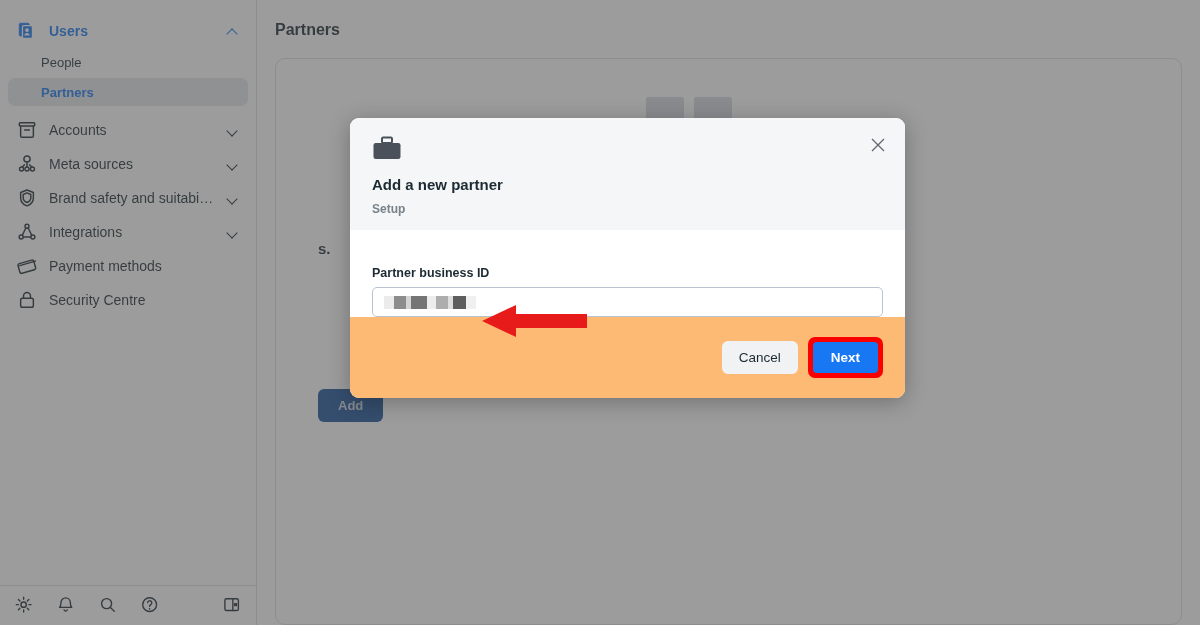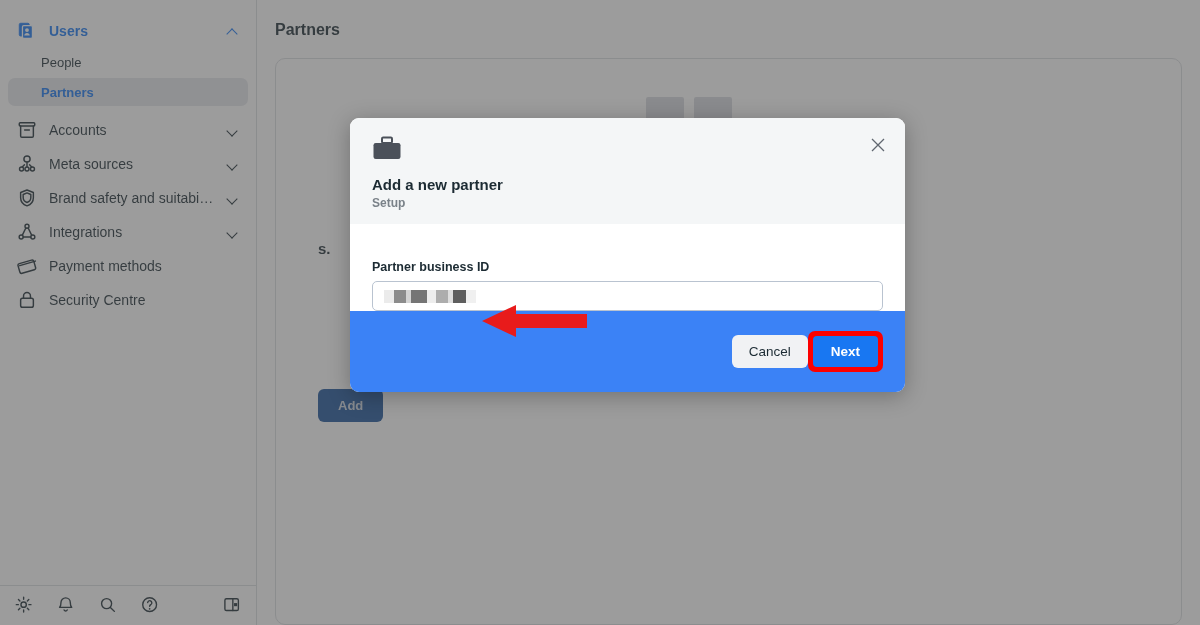--- a/index.html
+++ b/index.html
@@ -101,39 +101,39 @@
 
   
   .modal {
     position: absolute; left: 350px; top: 118px; width: 555px;
     background: #ffffff; border-radius: 9px; z-index: 60;
     box-shadow: 0 4px 22px rgba(0,0,0,.28);
     overflow: hidden;
   }
   .modal-head { background: #f4f6f7; padding: 18px 22px 14px 22px; position: relative; }
   .case-icon { width: 30px; height: 26px; position: relative; margin-bottom: 14px; }
-  .modal-title { font-size: 15px; font-weight: bold; color: #1c2b33; margin-bottom: 3px; }
+  .modal-title { font-size: 15px; font-weight: bold; color: #1c2b33; margin-bottom: 9px; }
   .modal-sub { font-size: 12px; font-weight: bold; color: #7a8289; }
   .modal-close {
     position: absolute; right: 16px; top: 16px; width: 22px; height: 22px;
     cursor: pointer; display: flex; align-items: center; justify-content: center;
   }
   .modal-body { padding: 18px 22px 0 22px; background: #fff; }
   .modal-desc { font-size: 13.5px; color: #1c2b33; line-height: 1.52; }
   .field-label { font-size: 12.5px; font-weight: bold; color: #1c2b33; margin: 18px 0 7px 0; }
   .field-input {
     height: 30px; border: 1px solid #b9c3d0; border-radius: 5px;
     display: flex; align-items: center; padding: 0 11px; background: #fff;
     position: relative;
   }
   .redacted { display: flex; align-items: center; gap: 0; height: 13px; }
   .redacted span { display: block; height: 13px; }
   .modal-foot {
     display: flex; justify-content: flex-end; align-items: center;
-    padding: 20px 22px 20px 22px; background: #3b82f6;
+    gap: 10px; padding: 20px 22px 20px 22px; background: #fdba74;
   }
   .btn-cancel {
     background: #f1f2f4; color: #1c2b33; border: none; border-radius: 6px;
     font-size: 13.5px; padding: 9px 17px; cursor: pointer;
     font-family: "Liberation Sans", sans-serif;
   }
   .next-wrap { padding: 5px; background: #fc0000; border-radius: 7px; display: inline-block; }
   .btn-next {
     background: #1877f2; color: #ffffff; border: none; border-radius: 4px;
     font-size: 13.5px; font-weight: bold; padding: 8px 18px; cursor: pointer;

